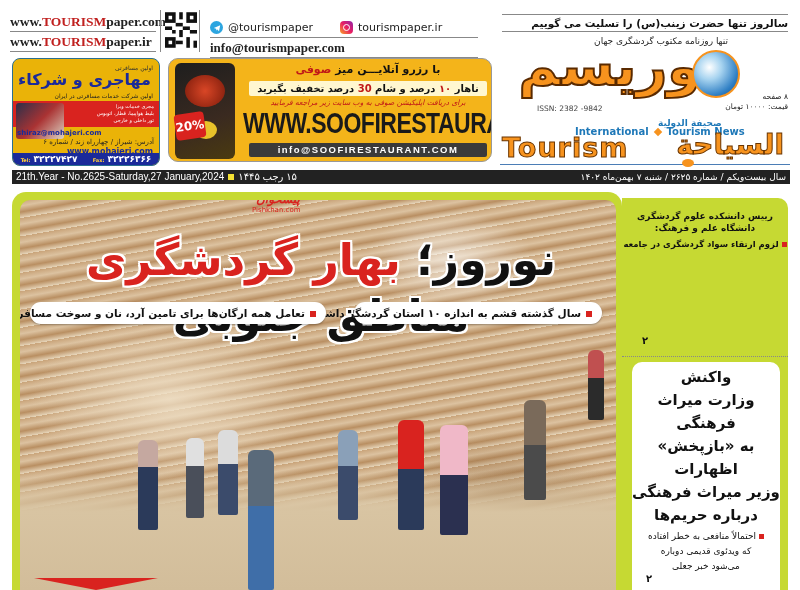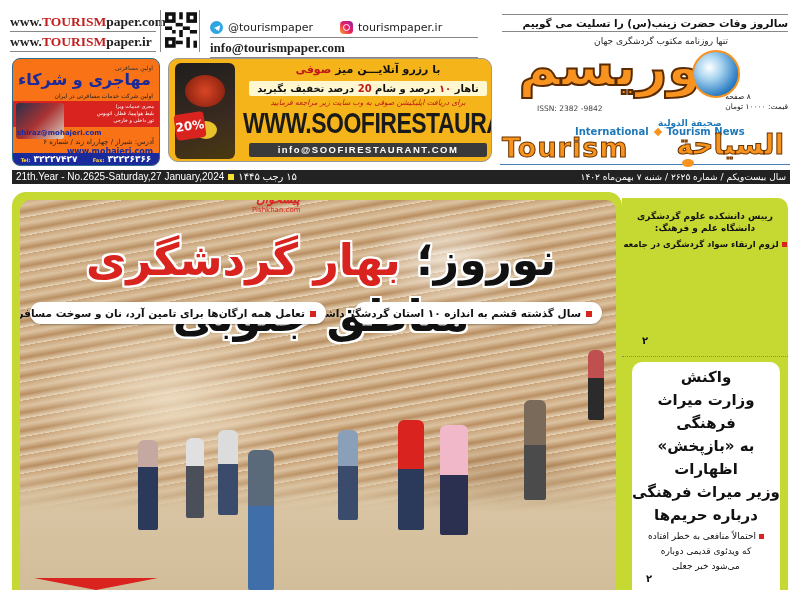--- a/index.html
+++ b/index.html
@@ -19,33 +19,33 @@
   .tg-icon svg { width: 8px; height: 8px; }
   .ig-icon { width: 13px; height: 13px; border-radius: 4px; background: linear-gradient(45deg, #f9a825, #e91e63, #8e24aa); display: inline-flex; align-items: center; justify-content: center; margin-left: 22px; }
   .ig-icon span { width: 7px; height: 7px; border: 1.5px solid #fff; border-radius: 50%; display: block; }
 
   
   .condolence { position: absolute; right: 12px; top: 14px; width: 286px; text-align: right; font-size: 10.5px; font-weight: bold; direction: rtl; border-top: 1px solid #888; padding-top: 2px; border-bottom: 1px solid #888; height: 18px; }
   .tagline { position: absolute; right: 72px; top: 36px; font-size: 9px; direction: rtl; color: #222; }
   .logo-fa { position: absolute; right: 60px; top: 42px; width: 240px; height: 50px; }
   .logo-fa .word { font-family: "DejaVu Sans", sans-serif; font-weight: bold; font-size: 54px; line-height: 50px; color: #f7931e; -webkit-text-stroke: 2px #5a2a00; direction: rtl; text-align: center; letter-spacing: -2px; }
   .globe { position: absolute; right: 0; top: 8px; width: 48px; height: 48px; border-radius: 50%; background: radial-gradient(circle at 35% 35%, #ffffff 0%, #a8d4f0 30%, #2f7fc4 70%, #114a85 100%); border: 2px solid #f7931e; }
-  .pages-price { position: absolute; right: 12px; top: 92px; text-align: left; font-size: 7.5px; direction: rtl; line-height: 10px; color: #222; }
+  .pages-price { position: absolute; right: 12px; top: 92px; text-align: right; font-size: 7.5px; direction: rtl; line-height: 10px; color: #222; }
   .issn { position: absolute; left: 537px; top: 104px; font-size: 7.5px; color: #444; }
   .logo-en-row { position: absolute; left: 500px; top: 118px; width: 290px; height: 46px; }
   .intl-news { position: absolute; left: 30px; top: 8px; font-size: 10px; color: #1e78b8; font-weight: bold; padding-left: 45px; }
   .intl-news .diamond { display: inline-block; width: 6px; height: 6px; background: #f7931e; transform: rotate(45deg); margin: 0 6px; }
   .logo-en { position: absolute; left: 2px; top: 14px; font-family: "DejaVu Sans", sans-serif; font-weight: bold; font-size: 27px; color: #f7931e; -webkit-text-stroke: 1px #6a3500; letter-spacing: 1px; }
   .arabic-sub { position: absolute; left: 158px; top: 0px; font-size: 9px; color: #1e78b8; direction: rtl; font-weight: bold; }
   .logo-ar { position: absolute; right: 6px; top: 10px; font-weight: bold; font-size: 28px; color: #f7931e; -webkit-text-stroke: 1px #6a3500; direction: rtl; }
   .rule-line { position: absolute; left: 500px; top: 164px; width: 290px; height: 0; border-top: 1.5px solid #4b7db6; }
   .rule-ornament { position: absolute; left: 682px; top: 159px; width: 12px; height: 8px; background: #f7931e; border-radius: 50%; }
 
   
-  .ad-mohajeri { position: absolute; left: 12px; top: 58px; width: 148px; height: 108px; border: 1.5px solid #2a6f8f; border-radius: 8px; background: #f97316; overflow: hidden; }
+  .ad-mohajeri { position: absolute; left: 12px; top: 58px; width: 148px; height: 108px; border: 1.5px solid #2a6f8f; border-radius: 8px; background: #eab308; overflow: hidden; }
   .ad-mohajeri .first { position: absolute; right: 6px; top: 5px; font-size: 6px; direction: rtl; color: #333; }
   .ad-mohajeri .title { position: absolute; right: 8px; top: 11px; font-size: 16px; font-weight: bold; color: #1a2a9a; direction: rtl; }
   .ad-mohajeri .desc { position: absolute; right: 6px; top: 33px; font-size: 6px; direction: rtl; color: #222; }
   .ad-mohajeri .redband { position: absolute; left: 0; top: 42px; width: 100%; height: 26px; background: #d9231f; }
   .ad-mohajeri .redband .lines { position: absolute; right: 5px; top: 2px; width: 90px; font-size: 5px; color: #fff; direction: rtl; line-height: 7px; text-align: right; }
   .ad-mohajeri .photo { position: absolute; left: 3px; top: 44px; width: 48px; height: 36px; background: linear-gradient(135deg, #2b2f4a, #a33 50%, #dcd4c4); border-radius: 3px; }
   .ad-mohajeri .email { position: absolute; left: 4px; top: 70px; font-size: 7px; font-weight: bold; color: #1a2a9a; }
   .ad-mohajeri .address { position: absolute; right: 5px; top: 79px; font-size: 7px; direction: rtl; color: #222; }
   .ad-mohajeri .web { position: absolute; right: 6px; top: 88px; font-size: 8px; font-weight: bold; color: #1a2a9a; }
   .ad-mohajeri .phones { position: absolute; left: 0; bottom: 0; width: 100%; height: 12px; background: #1a2a9a; color: #fff; font-size: 9px; font-weight: bold; display: flex; justify-content: space-around; align-items: center; }
@@ -149,21 +149,21 @@
     <span class="ig-icon">
         <span></span>
       </span>
     <span>tourismpaper.ir</span>
   </div>
   <div class="contact-row email">
     <span>info@tourismpaper.com</span>
   </div>
 </div>
 
-<div class="condolence">سالروز وفات حضرت زینب(س) را تسلیت می گوییم</div>
+<div class="condolence">سالروز تنها حضرت زینب(س) را تسلیت می گوییم</div>
 <div class="tagline">تنها روزنامه مکتوب گردشگری جهان</div>
 <div class="logo-fa">
   <div class="word">توریسم</div>
   <div class="globe"></div>
 </div>
 <div class="pages-price">
   <div>۸ صفحه</div>
   <div>قیمت: ۱۰۰۰۰ تومان</div>
 </div>
 <div class="issn">ISSN: 2382 -9842</div>
@@ -197,21 +197,21 @@
   </div>
 </div>
 
 <div class="ad-soofi">
   <div class="phone">
     <div class="tomato"></div>
       <div class="lemon"></div>
   </div>
   <div class="badge20">20%</div>
   <div class="l1"><span>با رزرو آنلایـــن میز</span> <span class="brandname">صوفی</span></div>
-  <div class="l2"><span>ناهار</span> <span class="num">۱۰</span> <span>درصد و شام</span> <span class="num">20</span> <span>درصد تخفیف بگیرید</span></div>
+  <div class="l2"><span>ناهار</span> <span class="num">۱۰</span> <span>درصد و شام</span> <span class="num">30</span> <span>درصد تخفیف بگیرید</span></div>
   <div class="l3">برای دریافت اپلیکیشن صوفی به وب سایت زیر مراجعه فرمایید</div>
   <div class="url">WWW.SOOFIRESTAURANT.COM</div>
   <div class="mail">info@SOOFIRESTAURANT.COM</div>
 </div>
 
 <div class="datebar datebar-left">
   <span>21th.Year - No.2625-Saturday,27 January,2024</span><span class="sq"></span><span class="hijri">۱۵ رجب ۱۴۴۵</span>
 </div>
 <div class="datebar datebar-right">سال بیست‌ویکم / شماره ۲۶۲۵ / شنبه ۷ بهمن‌ماه ۱۴۰۲</div>
 

